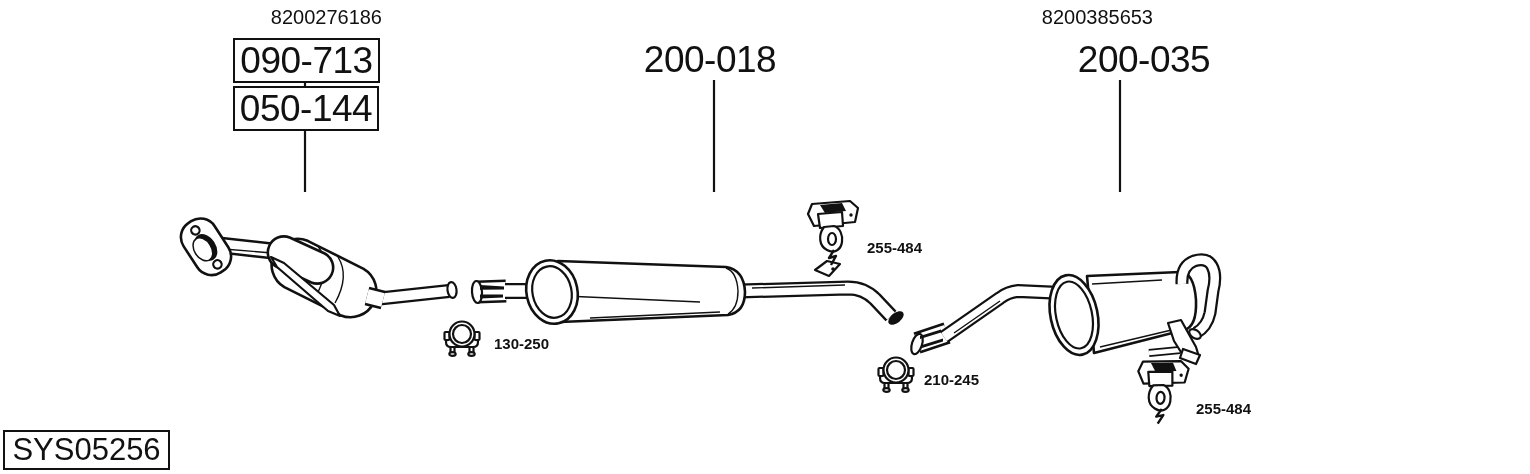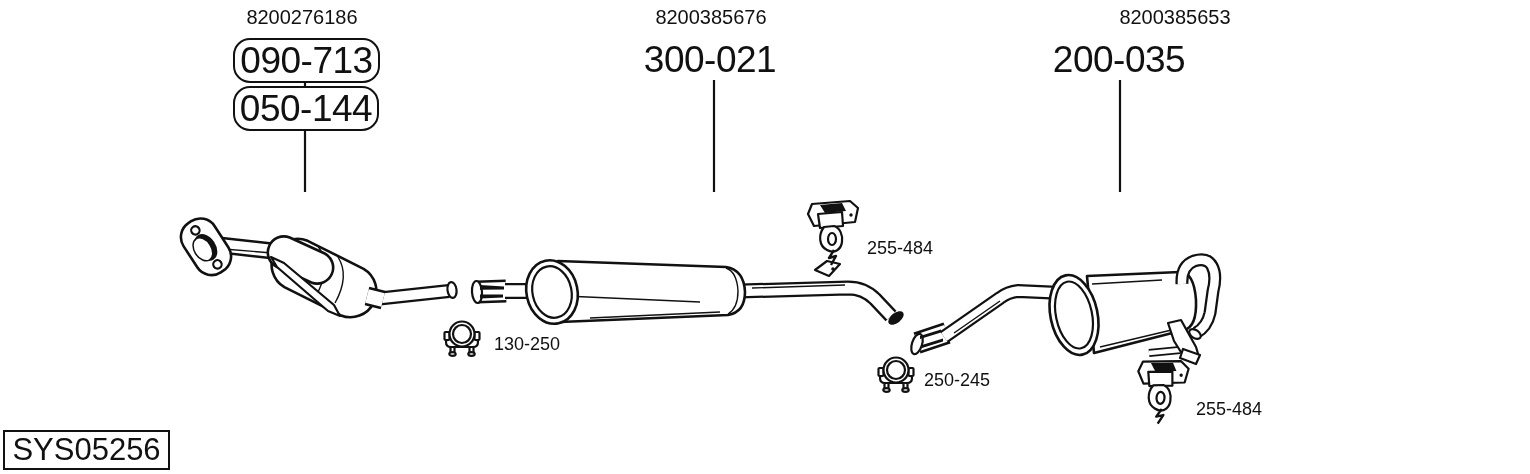--- a/index.html
+++ b/index.html
@@ -9,24 +9,24 @@
   
   .w{fill:#fff;stroke:#111;stroke-width:2.6;stroke-linejoin:round;}
   .w2{fill:#fff;stroke:#111;stroke-width:2.2;stroke-linejoin:round;}
   .k{fill:#111;stroke:none;}
   .tO{fill:none;stroke:#111;stroke-linecap:butt;stroke-linejoin:round;}
   .tI{fill:none;stroke:#fff;stroke-linecap:butt;stroke-linejoin:round;}
   .thin{fill:none;stroke:#111;stroke-width:1.4;}
   .ld{stroke:#111;stroke-width:2.2;}
   
   .lbl{position:absolute;color:#111;white-space:nowrap;}
-  .num{font-size:20px;line-height:22px;text-align:center;width:160px;}
-  .code{font-size:37px;line-height:41px;text-align:center;letter-spacing:-0.5px;border-radius:17px;}
+  .num{font-size:20px;line-height:22px;text-align:right;width:160px;}
+  .code{font-size:37px;line-height:41px;text-align:center;letter-spacing:-0.5px;}
   .boxed{border:2.5px solid #111;background:#fff;}
-  .fit{font-size:18px;line-height:22px;}
+  .fit{font-size:15px;line-height:22px;font-weight:bold;}
   .sys{font-size:31px;line-height:35px;text-align:center;border:2.5px solid #111;width:163px;}
 </style>
 </head>
 <body>
 
 <div class="stage">
 
   <svg width="1530" height="474" viewBox="0 0 1530 474">
     <defs>
 
@@ -145,28 +145,27 @@
       <ellipse class="w2" cx="1195" cy="334" rx="6.5" ry="4" transform="rotate(35 1195 334)"></ellipse>
     </g>
 
     <use href="#clamp-icon" transform="translate(462,339)"></use>
     <use href="#clamp-icon" transform="translate(896,375)"></use>
     <use href="#hanger-icon" transform="translate(834,232)"></use>
     <use href="#hanger-icon" transform="translate(1163,391) rotate(4)"></use>
   </svg>
 
   <div class="lbl num" style="left:222px;top:6px">8200276186</div>
-  <div class="lbl num" style="left:631px;top:6px">8200385676</div>
-  <div class="lbl num" style="left:1095px;top:6px">8200385653</div>
+  <div class="lbl num" style="left:993px;top:6px">8200385653</div>
 
   <div class="lbl code boxed" style="left:233px;top:38px;width:143px;height:41px">090-713</div>
   <div class="lbl code boxed" style="left:233px;top:86px;width:142px;height:41px">050-144</div>
 
-  <div class="lbl code" style="left:632px;top:39px;width:156px">300-021</div>
-  <div class="lbl code" style="left:1041px;top:39px;width:156px">200-035</div>
+  <div class="lbl code" style="left:632px;top:39px;width:156px">200-018</div>
+  <div class="lbl code" style="left:1066px;top:39px;width:156px">200-035</div>
 
   <div class="lbl fit" style="left:867px;top:237px">255-484</div>
   <div class="lbl fit" style="left:494px;top:333px">130-250</div>
-  <div class="lbl fit" style="left:924px;top:369px">250-245</div>
+  <div class="lbl fit" style="left:924px;top:369px">210-245</div>
   <div class="lbl fit" style="left:1196px;top:398px">255-484</div>
 
   <div class="lbl sys" style="left:3px;top:430px;height:36px">SYS05256</div>
 </div>
 
 </body></html>

